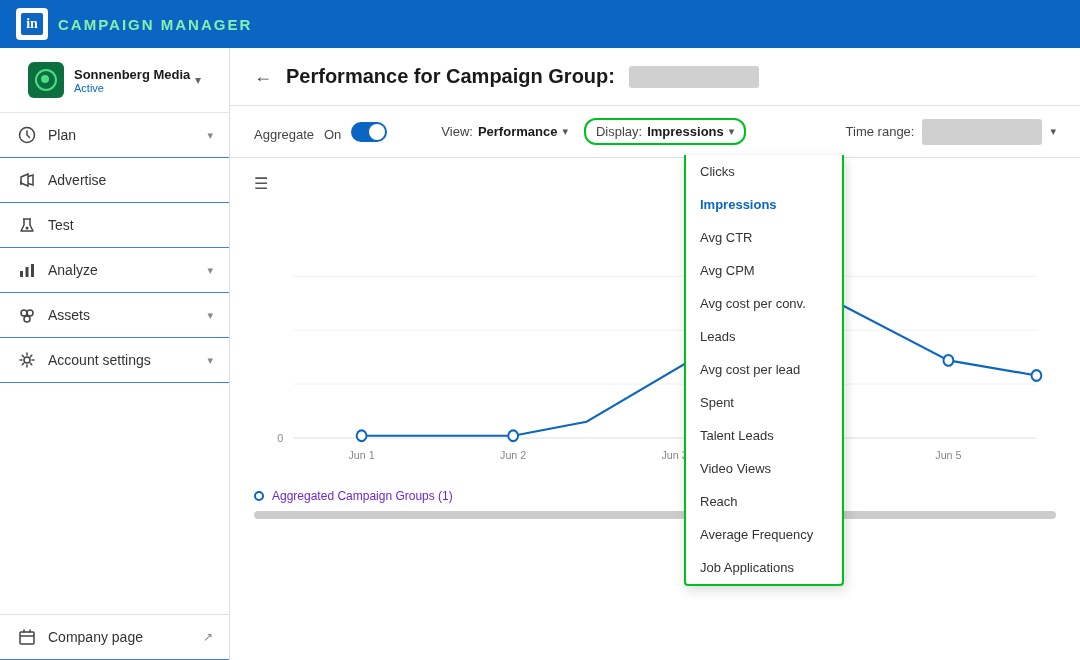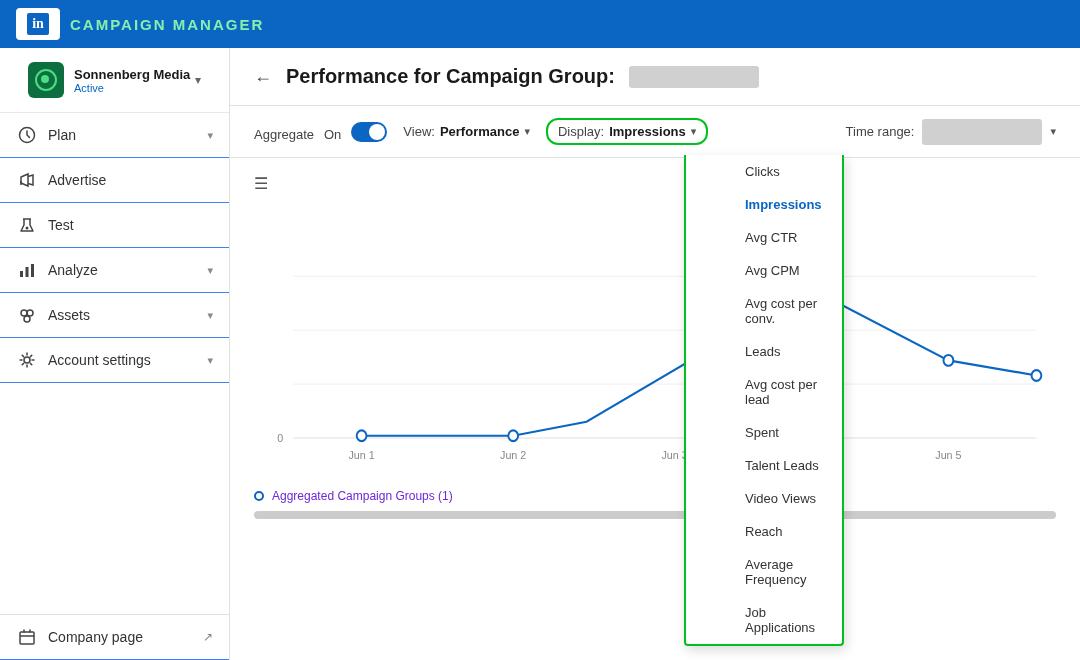--- a/index.html
+++ b/index.html
@@ -8,21 +8,21 @@
     
     .top-bar {
       background: #0a66c2;
       height: 48px;
       display: flex;
       align-items: center;
       padding: 0 16px;
       flex-shrink: 0;
     }
     .li-logo {
-      width: 44px; height: 32px; background: #fff; border-radius: 4px;
+      width: 32px; height: 32px; background: #fff; border-radius: 4px;
       display: flex; align-items: center; justify-content: center;
       margin-right: 10px;
     }
     .li-logo-inner {
       width: 22px; height: 22px; background: #0a66c2; border-radius: 2px;
       display: flex; align-items: center; justify-content: center;
       color: white; font-weight: 900; font-size: 14px; font-family: Georgia, serif;
     }
     .top-bar-title {
       color: #86efac; font-size: 15px; font-weight: 700; letter-spacing: 2px; text-transform: uppercase;
@@ -127,21 +127,21 @@
     .toggle-switch {
       width: 36px; height: 20px; background: #0a66c2; border-radius: 10px;
       position: relative; cursor: pointer;
     }
     .toggle-knob {
       width: 16px; height: 16px; background: #fff; border-radius: 50%;
       position: absolute; right: 2px; top: 2px;
     }
 
     .view-ctrl {
-      display: flex; align-items: center; gap: 5px; cursor: pointer;
+      display: flex; align-items: center; gap: 5px; cursor: pointer; margin-left: 38px;
     }
     .ctrl-label { font-size: 13px; color: #444; }
     .ctrl-value { font-size: 13px; font-weight: 700; color: #1a1a1a; }
     .ctrl-arrow { font-size: 11px; color: #555; }
 
     .display-ctrl {
       display: flex; align-items: center; gap: 5px; cursor: pointer;
       border: 2px solid #00c020;
       border-radius: 12px;
       padding: 4px 10px;
@@ -168,21 +168,20 @@
       border-radius: 0 0 4px 4px;
       z-index: 100;
       box-shadow: 2px 4px 12px rgba(0,0,0,0.15);
     }
     .dropdown-item {
       padding: 9px 14px;
       font-size: 13px;
       color: #333;
       cursor: pointer;
       display: block;
-      margin-left: 45px;
     }
     .dropdown-item.selected { color: #0a66c2; font-weight: 600; }
 
     
     .chart-area {
       flex: 1;
       padding: 16px 24px;
       position: relative;
       overflow: hidden;
     }

